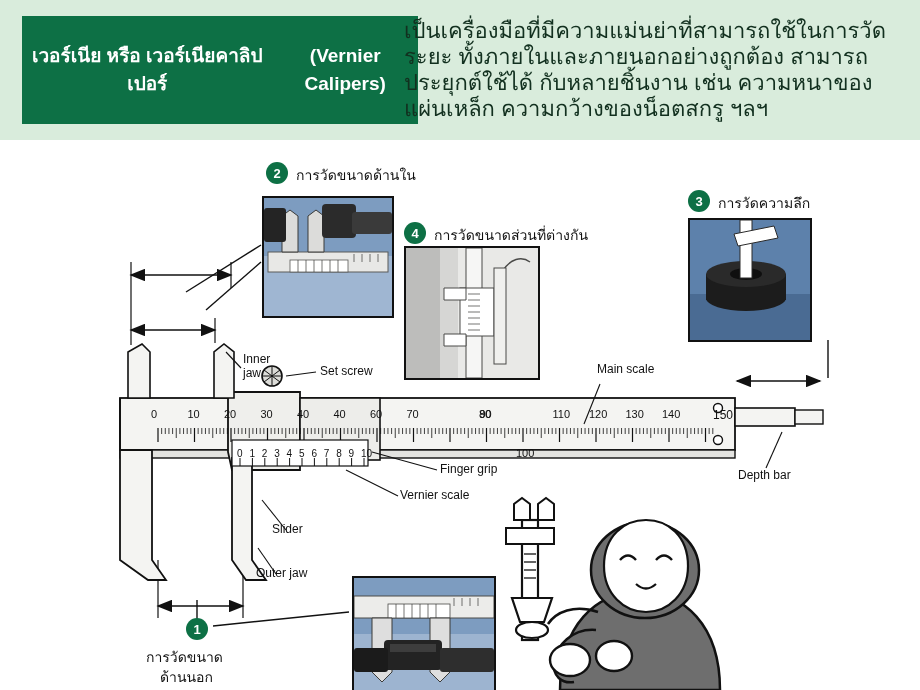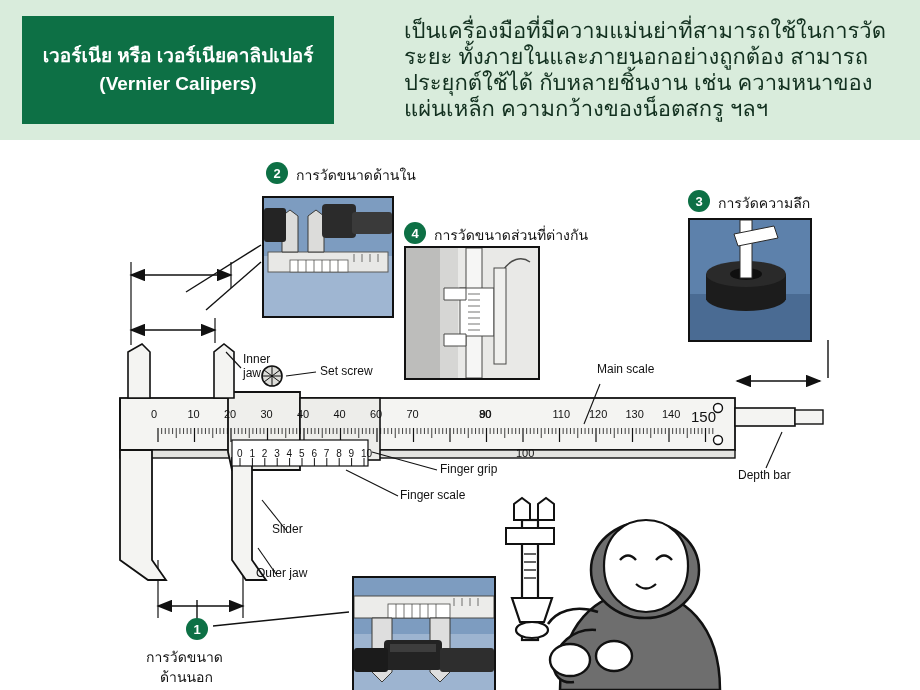--- a/index.html
+++ b/index.html
@@ -22,24 +22,24 @@
   
   .header-band {
     position: absolute;
     left: 0; top: 0;
     width: 920px; height: 140px;
     background: #d9ecdc;
   }
   .title-box {
     position: absolute;
     left: 22px; top: 16px;
-    width: 312px; height: 108px;
+    width: 396px; height: 108px;
     background: #0d7045;
     display: flex;
-    flex-direction: column;
+    flex-direction: row;
     align-items: center;
     justify-content: center;
   }
   .title-line {
     color: #ffffff;
     font-weight: bold;
     font-size: 19px;
     line-height: 28px;
     text-align: center;
   }
@@ -521,42 +521,42 @@
 
   <div class="num-badge" style="left:186px; top:618px;">1</div>
   <div class="th-lbl" style="left:146px; top:646px;">การวัดขนาด</div>
   <div class="th-lbl" style="left:160px; top:666px;">ด้านนอก</div>
 
   <div class="lbl" style="left:243px; top:352px;">Inner</div>
   <div class="lbl" style="left:243px; top:366px;">jaw</div>
   <div class="lbl" style="left:320px; top:364px;">Set screw</div>
   <div class="lbl" style="left:597px; top:362px;">Main scale</div>
   <div class="lbl" style="left:440px; top:462px;">Finger grip</div>
-  <div class="lbl" style="left:400px; top:488px;">Finger scale</div>
+  <div class="lbl" style="left:400px; top:488px;">Vernier scale</div>
   <div class="lbl" style="left:272px; top:522px;">Slider</div>
   <div class="lbl" style="left:256px; top:566px;">Outer jaw</div>
   <div class="lbl" style="left:738px; top:468px;">Depth bar</div>
 
   <div id="mainScaleNums">
       <div class="lbl" style="left: 151px; top: 408px; font-size: 11px;">0</div>
       <div class="lbl" style="left: 187.5px; top: 408px; font-size: 11px;">10</div>
       <div class="lbl" style="left: 224px; top: 408px; font-size: 11px;">20</div>
       <div class="lbl" style="left: 260.5px; top: 408px; font-size: 11px;">30</div>
       <div class="lbl" style="left: 297px; top: 408px; font-size: 11px;">40</div>
       <div class="lbl" style="left: 333.5px; top: 408px; font-size: 11px;">40</div>
       <div class="lbl" style="left: 370px; top: 408px; font-size: 11px;">60</div>
       <div class="lbl" style="left: 406.5px; top: 408px; font-size: 11px;">70</div>
       <div class="lbl" style="left: 443px; top: 408px; font-size: 11px; margin-left: 36px;">80</div>
       <div class="lbl" style="left: 479.5px; top: 408px; font-size: 11px;">90</div>
       <div class="lbl" style="left: 516px; top: 408px; font-size: 11px; margin-top: 39px;">100</div>
       <div class="lbl" style="left: 552.5px; top: 408px; font-size: 11px;">110</div>
       <div class="lbl" style="left: 589px; top: 408px; font-size: 11px;">120</div>
       <div class="lbl" style="left: 625.5px; top: 408px; font-size: 11px;">130</div>
       <div class="lbl" style="left: 662px; top: 408px; font-size: 11px;">140</div>
-      <div class="lbl" style="left: 691px; top: 408px; font-size: 15px;">150</div>
+      <div class="lbl" style="left: 713px; top: 408px; font-size: 12px;">150</div>
     </div>
   <div id="vernScaleNums">
       <div class="lbl" style="left: 237px; top: 448px; font-size: 10px;">0</div>
       <div class="lbl" style="left: 249.4px; top: 448px; font-size: 10px;">1</div>
       <div class="lbl" style="left: 261.8px; top: 448px; font-size: 10px;">2</div>
       <div class="lbl" style="left: 274.2px; top: 448px; font-size: 10px;">3</div>
       <div class="lbl" style="left: 286.6px; top: 448px; font-size: 10px;">4</div>
       <div class="lbl" style="left: 299px; top: 448px; font-size: 10px;">5</div>
       <div class="lbl" style="left: 311.4px; top: 448px; font-size: 10px;">6</div>
       <div class="lbl" style="left: 323.8px; top: 448px; font-size: 10px;">7</div>

